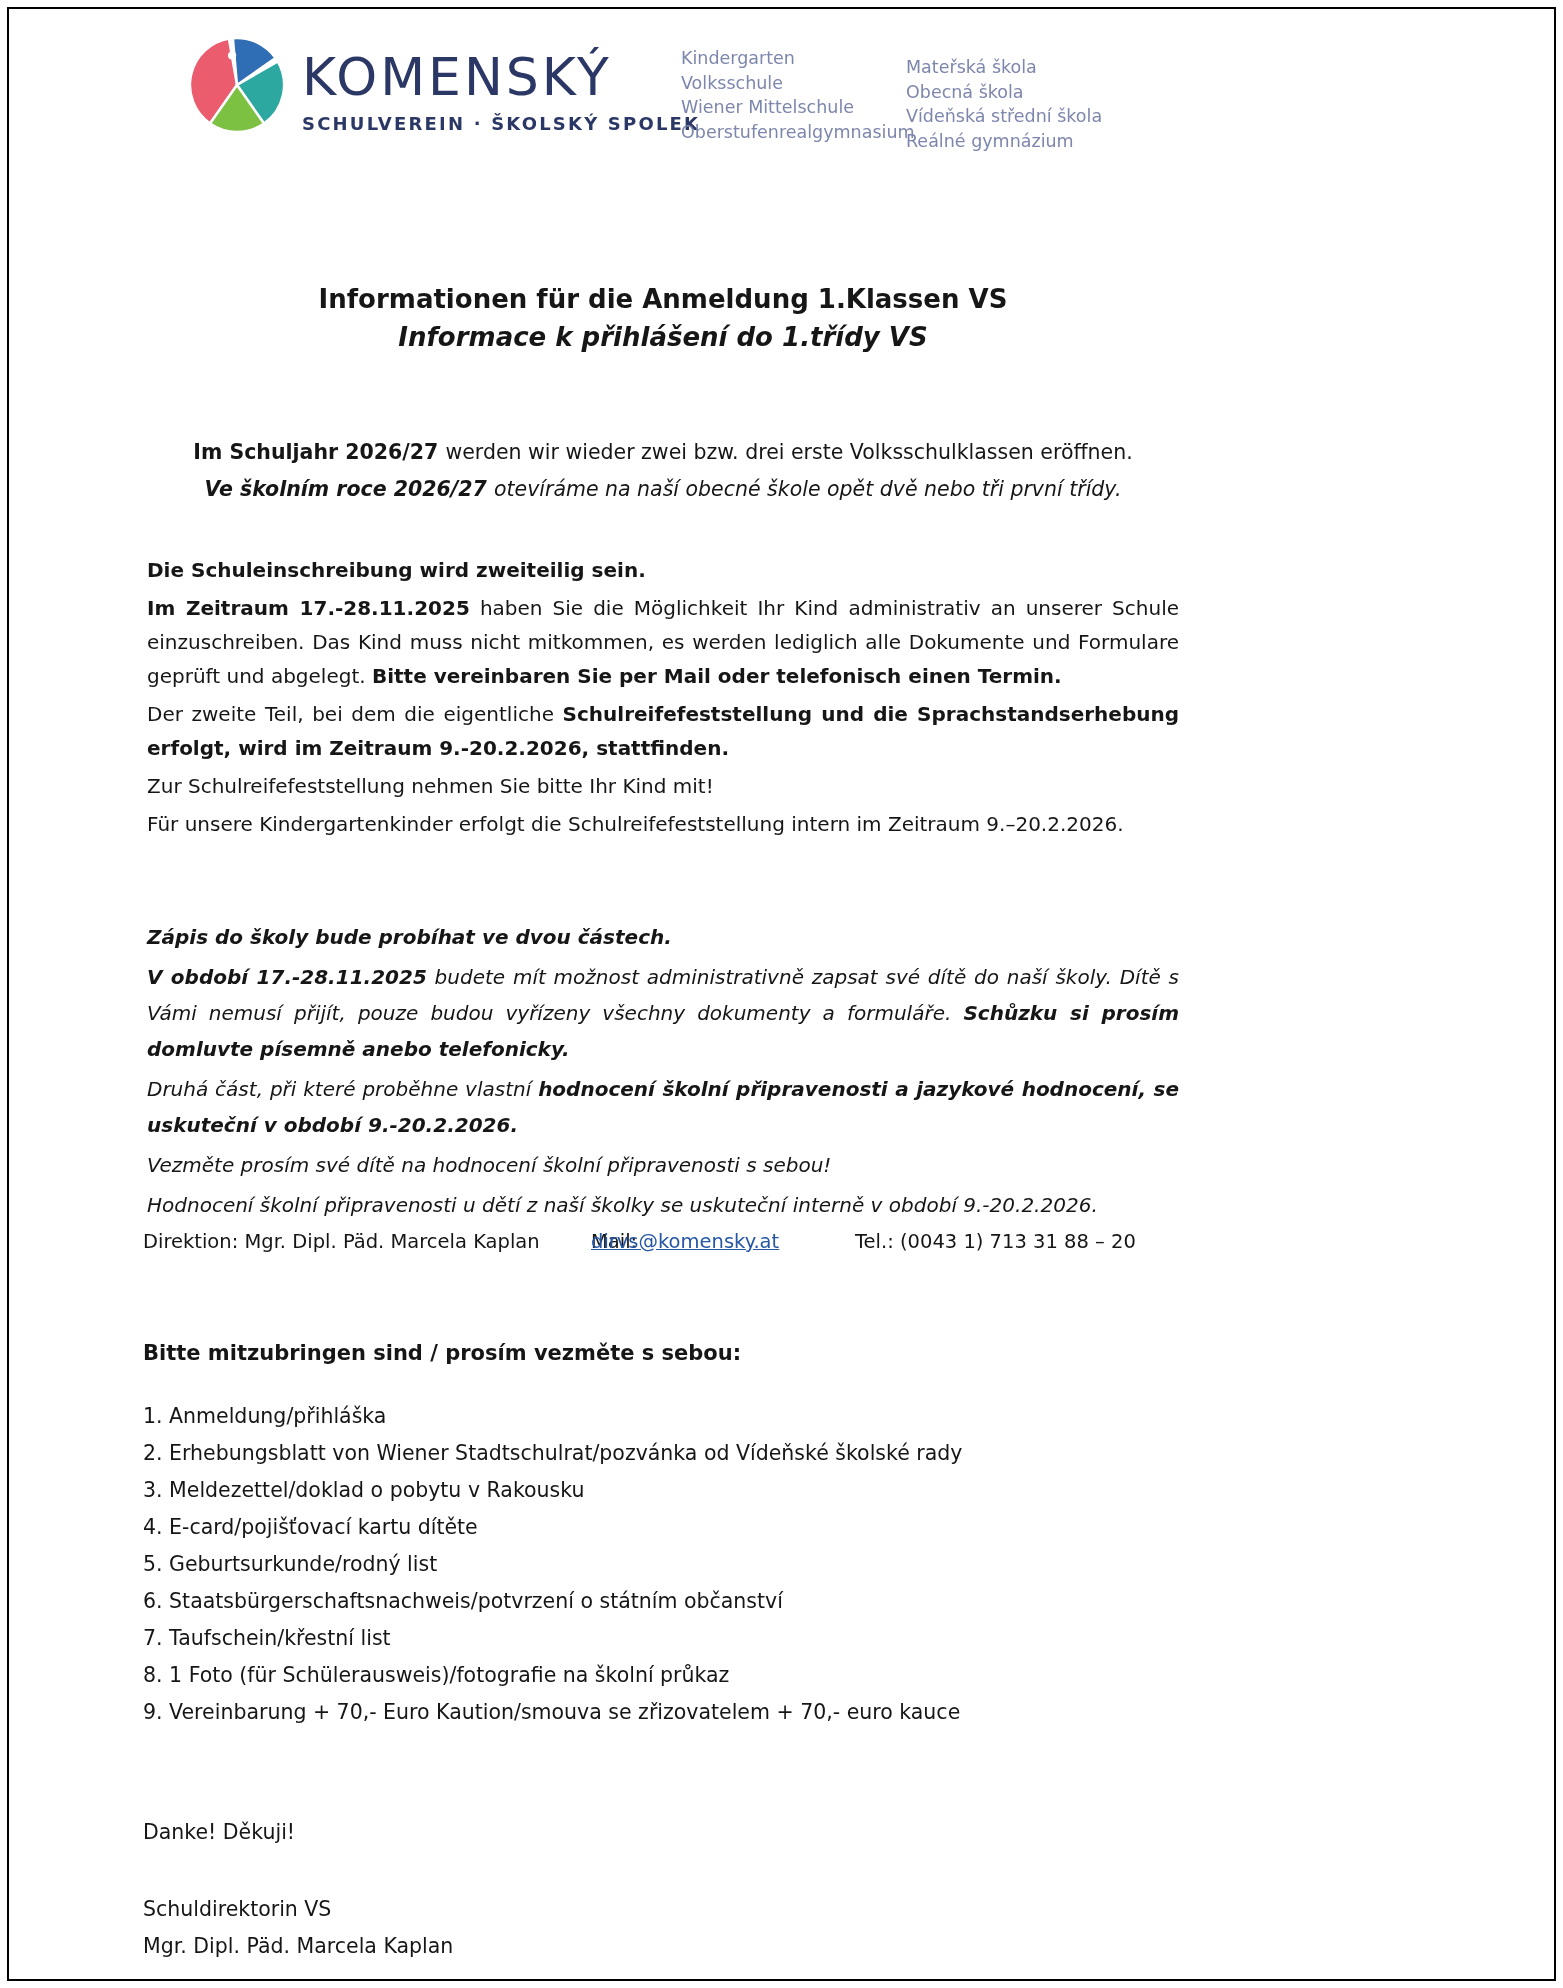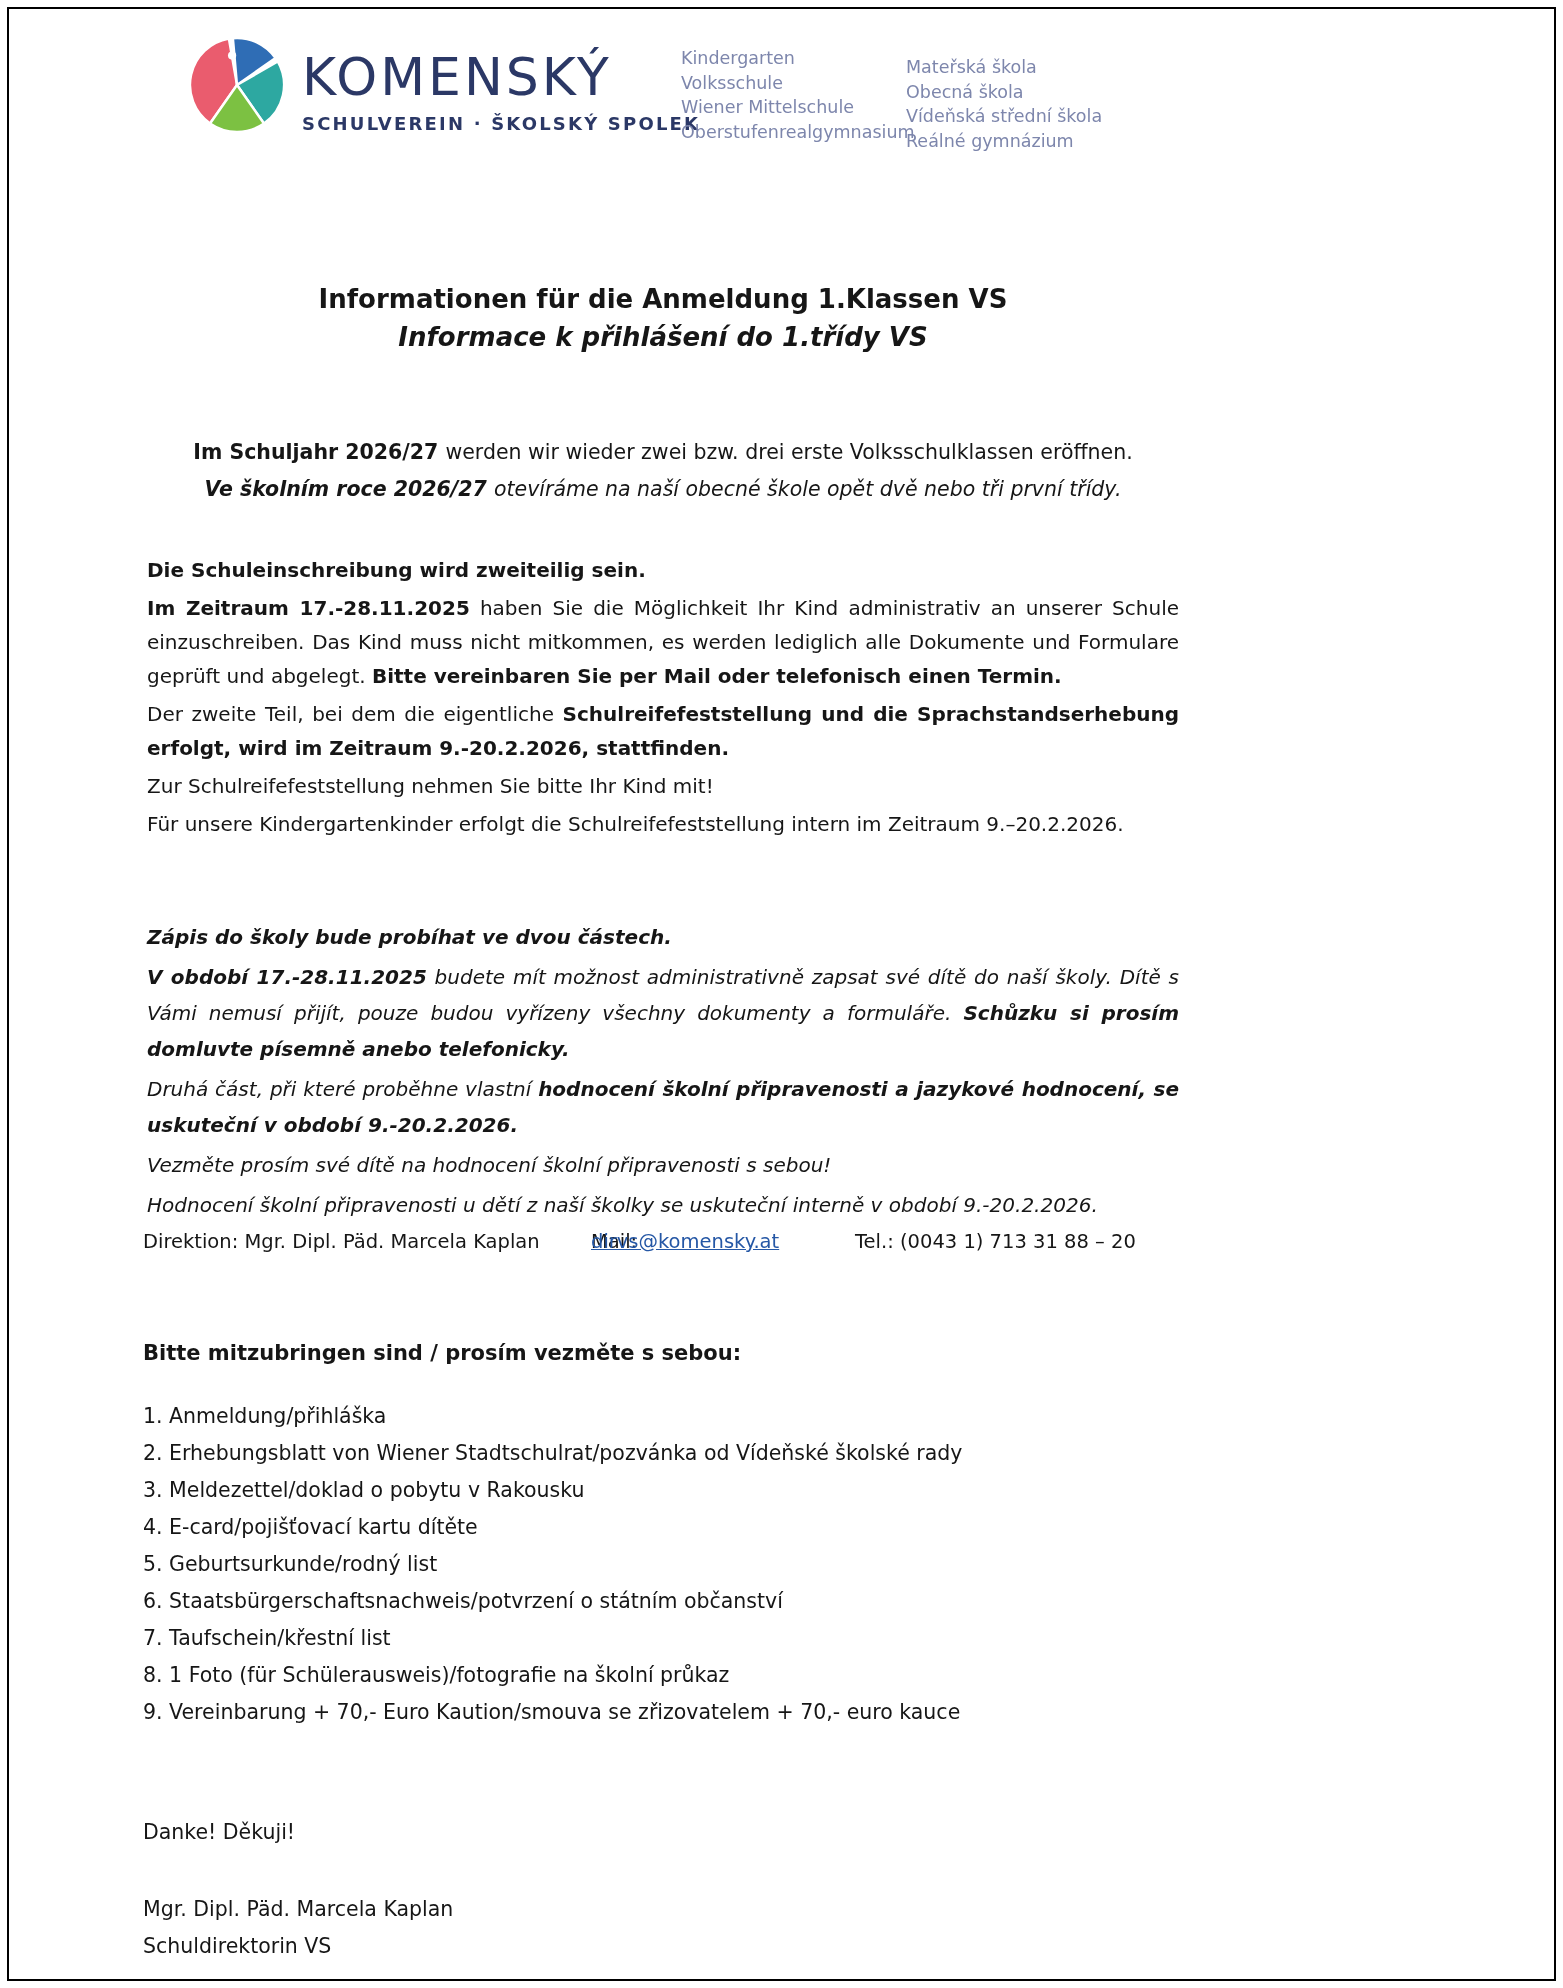--- a/index.html
+++ b/index.html
@@ -123,15 +123,15 @@
     <div>4. E-card/pojišťovací kartu dítěte</div>
     <div>5. Geburtsurkunde/rodný list</div>
     <div>6. Staatsbürgerschaftsnachweis/potvrzení o státním občanství</div>
     <div>7. Taufschein/křestní list</div>
     <div>8. 1 Foto (für Schülerausweis)/fotografie na školní průkaz</div>
     <div>9. Vereinbarung + 70,- Euro Kaution/smouva se zřizovatelem + 70,- euro kauce</div>
   </div>
 
 <div class="sect thanks">Danke! Děkuji!</div>
 <div class="sect signature">
+  <div>Schuldirektorin VS</div>
   <div>Mgr. Dipl. Päd. Marcela Kaplan</div>
-  <div>Schuldirektorin VS</div>
 </div>
 
 </body></html>

